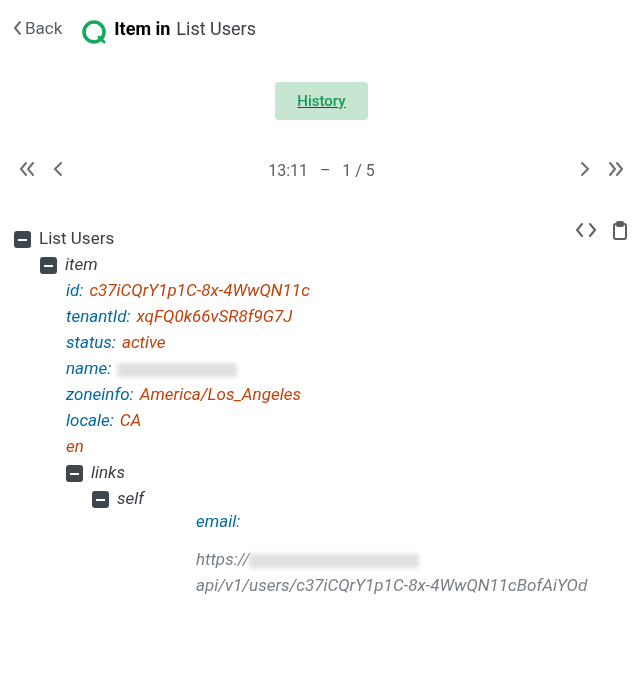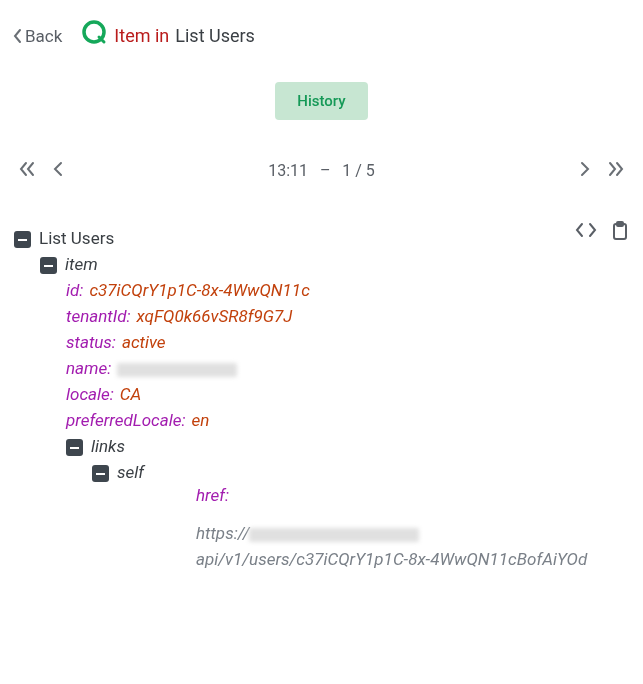--- a/index.html
+++ b/index.html
@@ -6,21 +6,21 @@
     body {
       font-family: -apple-system, BlinkMacSystemFont, "Segoe UI", Roboto, sans-serif;
       background: #fff;
       color: #3a3f44;
       width: 643px;
       height: 684px;
       overflow: hidden;
     }
     .header {
       display: flex;
-      align-items: flex-end;
+      align-items: flex-start;
       padding: 18px 24px 12px 12px;
     }
     .back-btn {
       display: flex;
       align-items: center;
       color: #5a5f66;
       cursor: pointer;
       font-size: 17px;
       gap: 2px;
     }
@@ -29,33 +29,34 @@
       height: 28px;
       margin-left: 18px;
     }
     .title-wrap {
       display: flex;
       align-items: baseline;
       gap: 6px;
       font-size: 18px;
       margin-left: 6px;
     }
-    .title-bold { font-weight: 400; color: #b91c1c; }
+    .title-bold { font-weight: 700; color: #000000; }
     .title-light { font-weight: 400; color: #3a3f44; }
 
     .tabs-row {
       display: flex;
       justify-content: center;
       margin-top: 24px;
     }
     .tabs {
       display: inline-flex;
       background: #e5e5e5;
       border-radius: 4px;
       overflow: hidden;
+      text-decoration: underline;
     }
     .tab {
       padding: 10px 22px;
       font-size: 15px;
       cursor: pointer;
       color: #6a6f75;
     }
     .tab.active {
       background: #c7e6d2;
       color: #159957;
@@ -132,21 +133,21 @@
       font-size: 17px;
       color: #3a3f44;
     }
     .leaf-row {
       display: flex;
       align-items: flex-start;
       gap: 6px;
       padding: 3px 0;
       font-size: 17px;
     }
-    .leaf-key { color: #a21caf; }
+    .leaf-key { color: #0369a1; }
     .leaf-val { color: #c2410c; }
     .indent-1 { margin-left: 26px; font-style: italic; }
     .href-block {
       margin-left: 104px;
       font-size: 17px;
     }
     .href-url {
       color: #7a8088;
       margin-top: 16px;
       line-height: 1.5;
@@ -256,40 +257,43 @@
       </div>
       <div class="leaf-row indent-1">
         <span class="leaf-key">status:</span>
         <span class="leaf-val">active</span>
       </div>
       <div class="leaf-row indent-1">
         <span class="leaf-key">name:</span>
         <span class="leaf-val"><span class="redact" style="width:120px"></span></span>
       </div>
       <div class="leaf-row indent-1">
+        <span class="leaf-key">zoneinfo:</span>
+        <span class="leaf-val">America/Los_Angeles</span>
+      </div>
+      <div class="leaf-row indent-1">
         <span class="leaf-key">locale:</span>
         <span class="leaf-val">CA</span>
       </div>
       <div class="leaf-row indent-1">
-        <span class="leaf-key">preferredLocale:</span>
         <span class="leaf-val">en</span>
       </div>
 
       <div class="node indent-1">
         <div class="node-row">
           <div class="collapse-box"></div>
           <span class="node-label">links</span>
         </div>
         <div class="node indent-1">
           <div class="node-row">
             <div class="collapse-box"></div>
             <span class="node-label">self</span>
           </div>
           <div class="href-block">
-            <div class="leaf-key">href:</div>
+            <div class="leaf-key">email:</div>
             <div class="href-url">
               <span>https://</span><span class="redact" style="width:170px"></span><span>api/v1/users/c37iCQrY1p1C-8x-4WwQN11cBofAiYOd</span>
             </div>
           </div>
         </div>
       </div>
 
     </div>
   </div>
 </div>

